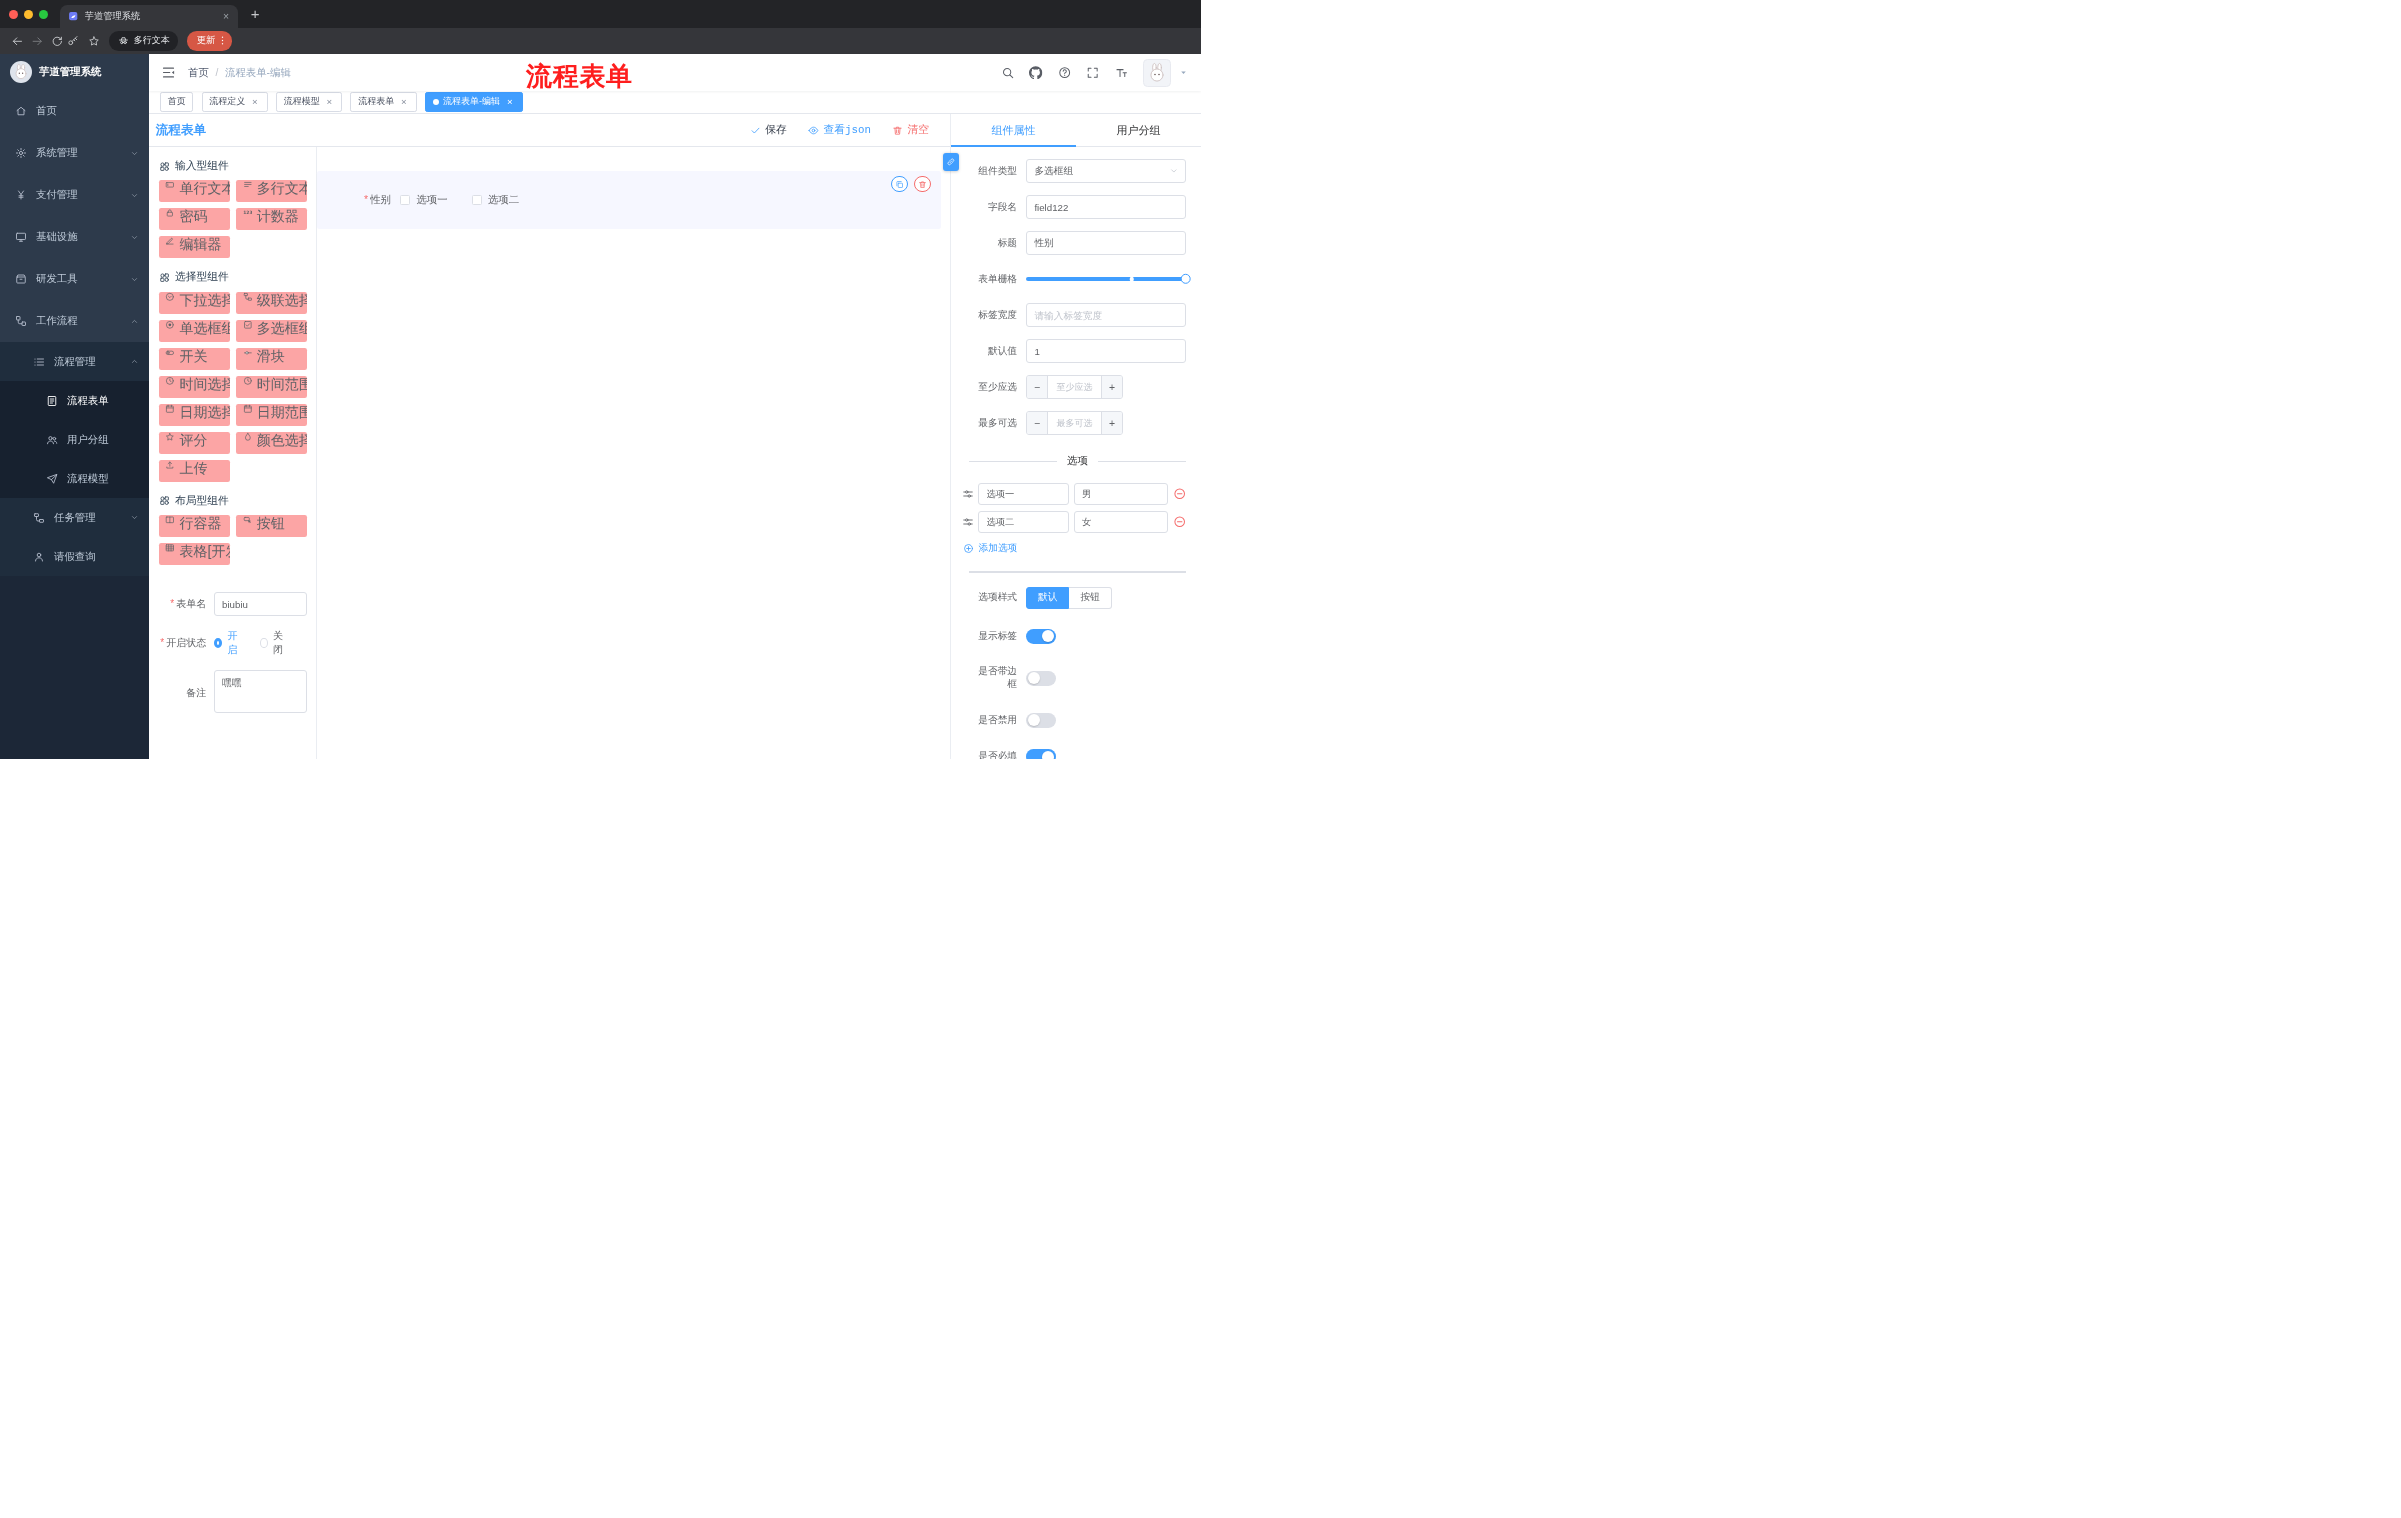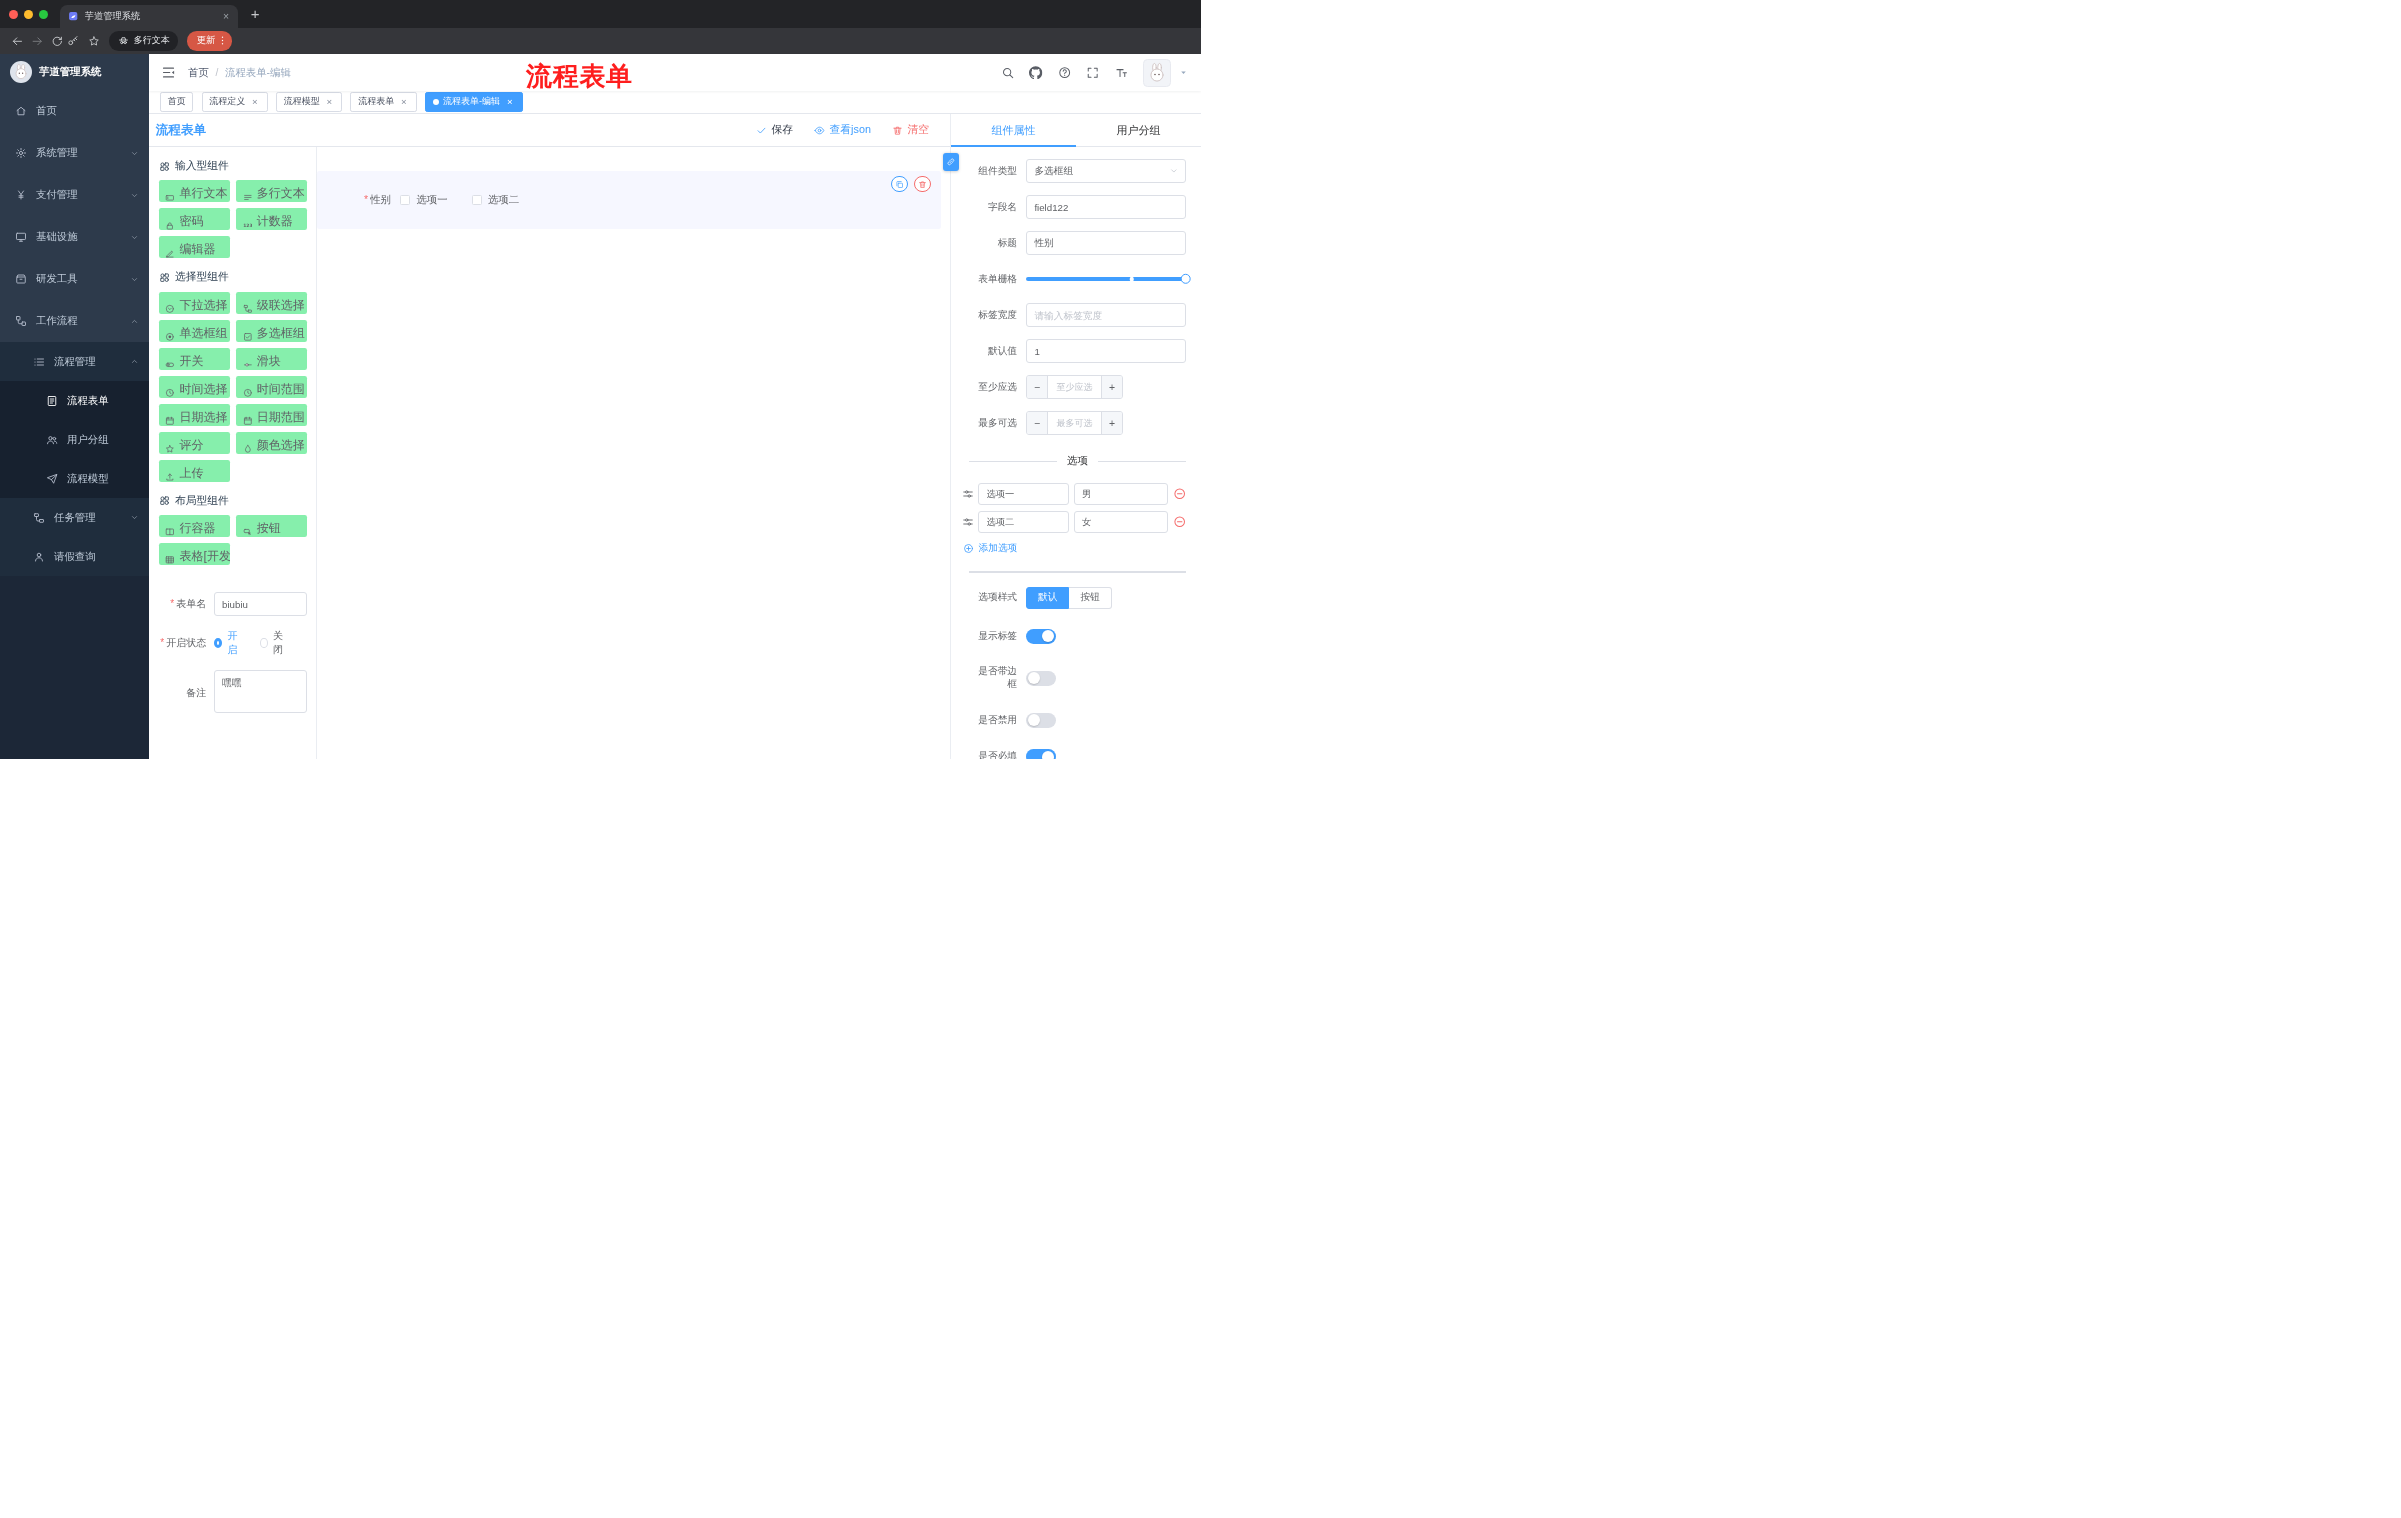--- a/index.html
+++ b/index.html
@@ -69,32 +69,32 @@
   .tag.active{background:#409eff;border-color:#409eff;color:#fff}
   .tag.active .x{color:#fff}
   .tag .dot{width:6px;height:6px;border-radius:50%;background:#fff}
 
   
   .content{flex:1;display:flex;min-height:0}
   .left-region{flex:1;display:flex;flex-direction:column;min-width:0}
   .region-header{height:33px;flex:none;display:flex;align-items:center;padding:0 21px 0 6.7px;border-bottom:0.7px solid #e4e7ed}
   .rtitle{color:#409eff;font-size:12.6px;font-weight:bold}
   .ractions{margin-left:auto;display:flex;align-items:center;gap:21px}
-  .abtn{display:flex;align-items:center;gap:4.5px;font-size:10.8px;cursor:pointer;background:none;border:none;font-family:Liberation Sans, sans-serif}
+  .abtn{display:flex;align-items:center;gap:4.5px;font-size:10.8px;cursor:pointer;background:none;border:none;font-family:Liberation Mono, monospace}
   .abtn .ic{font-size:11px}
   .btn-save{color:#2e3644}.btn-save .ic{color:#409eff}
   .btn-json{color:#409eff}
   .btn-clear{color:#f56c6c}
 
   .work-row{flex:1;display:flex;min-height:0}
   .palette{width:168px;flex:none;border-right:0.7px solid #eaedf2;padding:0 9px 15px 9.7px;overflow:hidden}
   .pal-title{display:flex;align-items:center;gap:5.2px;margin:12px 0 7.4px;font-size:10.8px;color:#2c3e50}
   .pal-title .ic{font-size:11px;color:#2c3e50}
   .pal-grid{display:grid;grid-template-columns:1fr 1fr;gap:6px}
-  .pal-item{display:flex;align-items:flex-end;gap:4.5px;height:22px;padding:0 6.7px;background:#86efac;border-radius:2.2px;font-size:12px;color:#606266;white-space:nowrap;overflow:hidden;cursor:move}
+  .pal-item{display:flex;align-items:flex-start;gap:4.5px;height:22px;padding:0 6.7px;background:#fca5a5;border-radius:2.2px;font-size:14px;color:#606266;white-space:nowrap;overflow:hidden;cursor:move}
   .pal-item .ic{font-size:9.7px;color:#606266}
 
   .meta-form{margin-top:27px}
   .m-row{display:flex;align-items:center;margin-bottom:15px}
   .m-row.top{align-items:center}
   .m-label{width:55px;flex:none;text-align:right;padding-right:7.4px;font-size:10px;color:#606266;line-height:24px}
   .req::before{content:"*";color:#f56c6c;margin-right:2.2px}
   .m-ctl{flex:1;min-width:0}
   .inp{width:100%;height:24px;border:0.7px solid #dcdfe6;border-radius:3px;padding:0 7.4px;font-size:9.7px;color:#606266;outline:none;background:#fff;font-family:inherit}
   .inp::placeholder{color:#c0c4cc}

